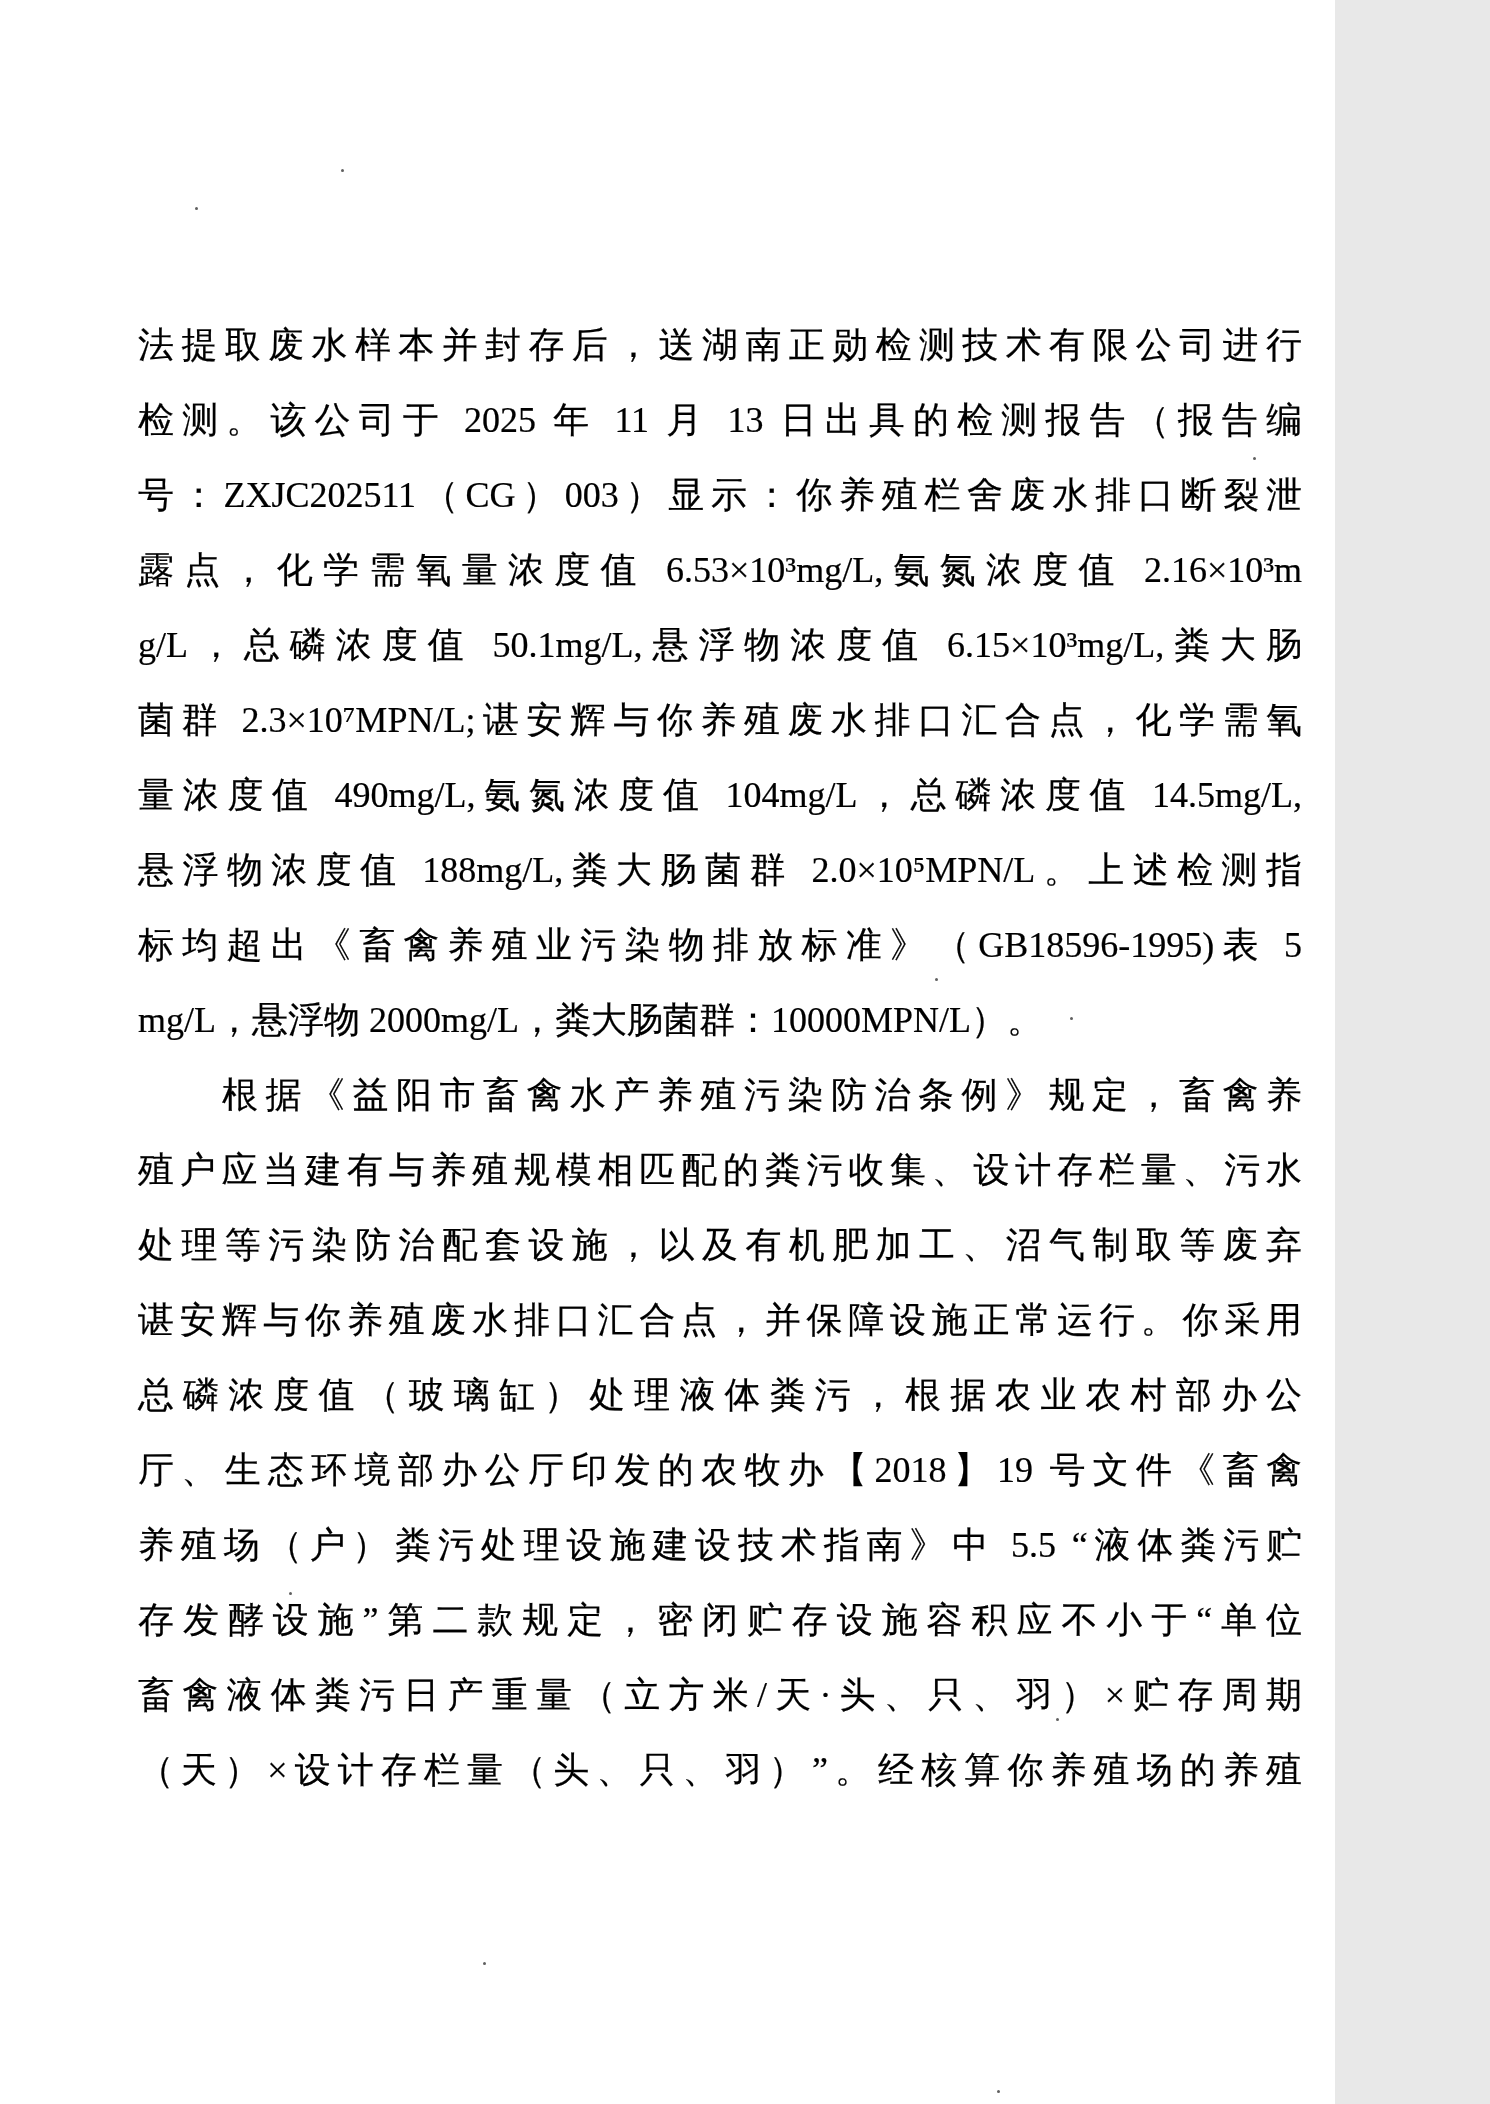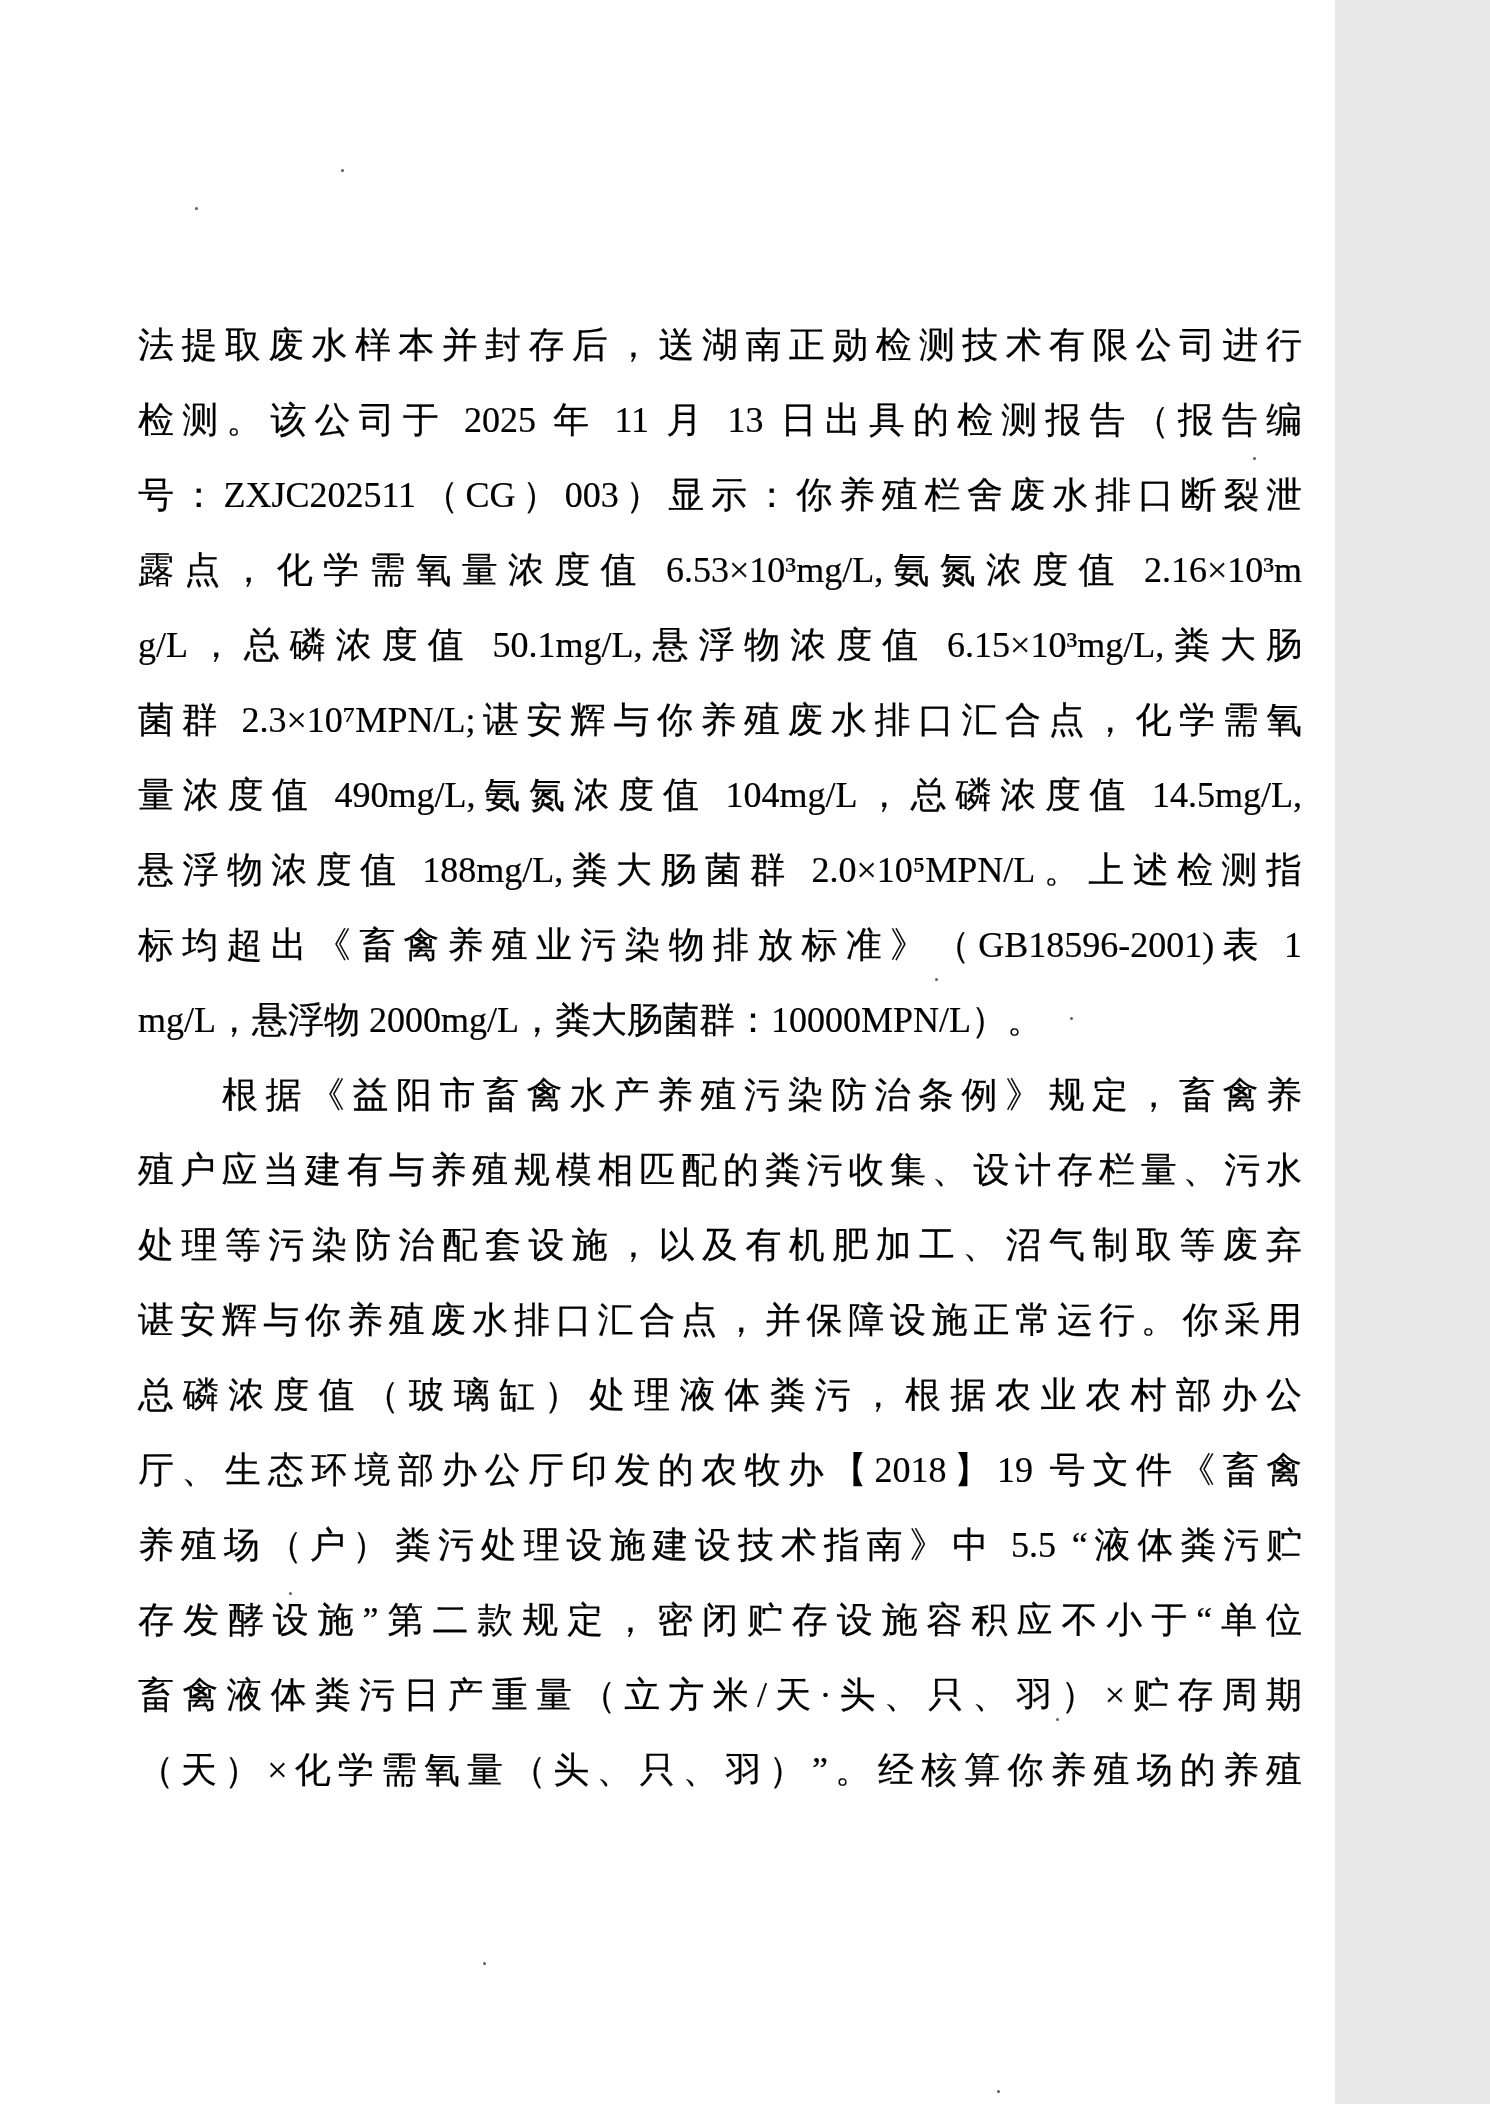--- a/index.html
+++ b/index.html
@@ -59,32 +59,32 @@
 <div class="page">
   <div class="text-block">
       <div class="line justify">法提取废水样本并封存后，送湖南正勋检测技术有限公司进行</div>
       <div class="line justify">检测。该公司于 2025 年 11 月 13 日出具的检测报告（报告编</div>
       <div class="line justify">号：ZXJC202511（CG）003）显示：你养殖栏舍废水排口断裂泄</div>
       <div class="line justify">露点，化学需氧量浓度值 6.53×10³mg/L,氨氮浓度值 2.16×10³m</div>
       <div class="line justify">g/L，总磷浓度值 50.1mg/L,悬浮物浓度值 6.15×10³mg/L,粪大肠</div>
       <div class="line justify">菌群 2.3×10⁷MPN/L;谌安辉与你养殖废水排口汇合点，化学需氧</div>
       <div class="line justify">量浓度值 490mg/L,氨氮浓度值 104mg/L，总磷浓度值 14.5mg/L,</div>
       <div class="line justify">悬浮物浓度值 188mg/L,粪大肠菌群 2.0×10⁵MPN/L。上述检测指</div>
-      <div class="line justify">标均超出《畜禽养殖业污染物排放标准》（GB18596-2001)表 1</div>
+      <div class="line justify">标均超出《畜禽养殖业污染物排放标准》（GB18596-1995)表 5</div>
       <div class="line left">mg/L，悬浮物 2000mg/L，粪大肠菌群：10000MPN/L）。</div>
       <div class="line justify indent">根据《益阳市畜禽水产养殖污染防治条例》规定，畜禽养</div>
       <div class="line justify">殖户应当建有与养殖规模相匹配的粪污收集、设计存栏量、污水</div>
       <div class="line justify">处理等污染防治配套设施，以及有机肥加工、沼气制取等废弃</div>
       <div class="line justify">谌安辉与你养殖废水排口汇合点，并保障设施正常运行。你采用</div>
       <div class="line justify">总磷浓度值（玻璃缸）处理液体粪污，根据农业农村部办公</div>
       <div class="line justify">厅、生态环境部办公厅印发的农牧办【2018】19 号文件《畜禽</div>
       <div class="line justify">养殖场（户）粪污处理设施建设技术指南》中 5.5 “液体粪污贮</div>
       <div class="line justify">存发酵设施”第二款规定，密闭贮存设施容积应不小于“单位</div>
       <div class="line justify">畜禽液体粪污日产重量（立方米/天·头、只、羽）×贮存周期</div>
-      <div class="line justify">（天）×化学需氧量（头、只、羽）”。经核算你养殖场的养殖</div>
+      <div class="line justify">（天）×设计存栏量（头、只、羽）”。经核算你养殖场的养殖</div>
     </div>
 
   <div class="speck" style="left:341px;  top:169px;"></div>
   <div class="speck" style="left:195px;  top:207px;"></div>
   <div class="speck" style="left:1403px; top:461px;"></div>
   <div class="speck" style="left:1253px; top:457px;"></div>
   <div class="speck" style="left:935px;  top:978px;"></div>
   <div class="speck" style="left:1070px; top:1017px;"></div>
   <div class="speck" style="left:1475px; top:1345px;"></div>
   <div class="speck" style="left:289px;  top:1592px;"></div>

